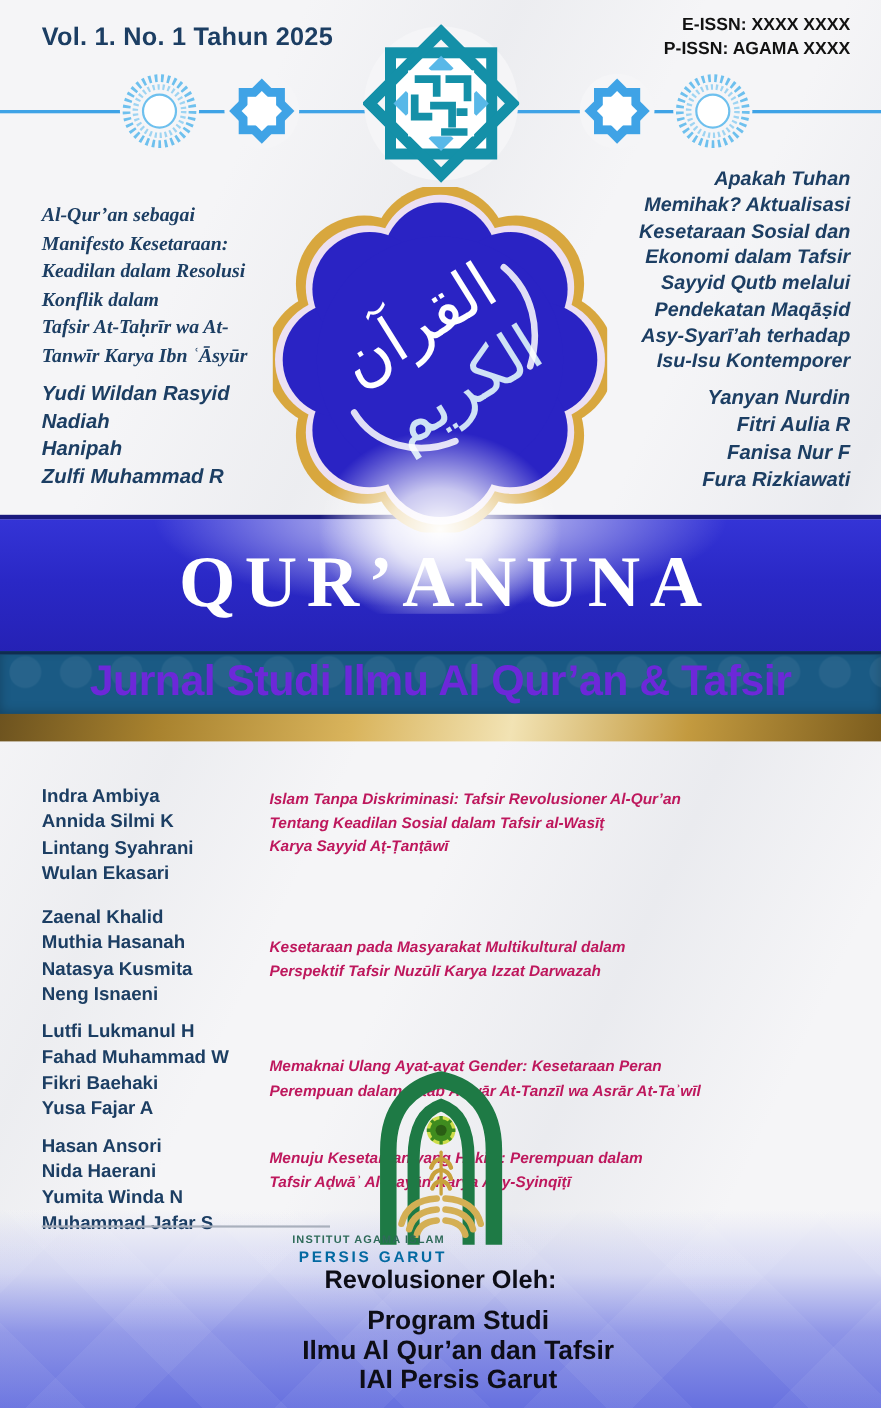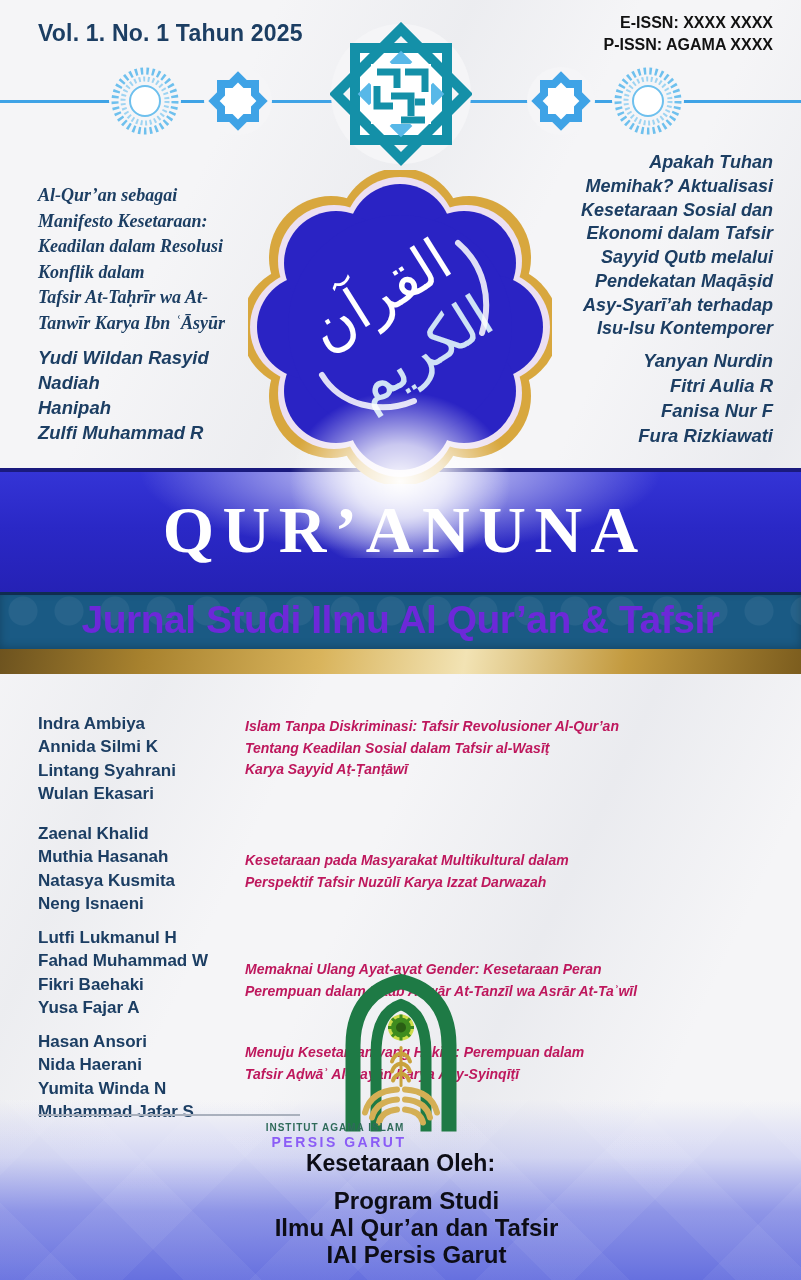--- a/index.html
+++ b/index.html
@@ -62,21 +62,21 @@
   .row1a{top:712px;} .row1t{top:716px;}
   .row2a{top:822px;} .row2t{top:834px;margin-top:16px;}
   .row3a{top:926px;} .row3t{top:932px;margin-top:27px;}
   .row4a{top:1030px;} .row4t{top:1042px;}
   .divider{position:absolute;left:38px;top:1114px;width:262px;height:2px;background:#a9b0bd;z-index:2;}
   
   .logo{position:absolute;left:329px;top:956px;width:145px;height:200px;z-index:6;text-align:center;}
   .logo-text1{position:absolute;left:0;top:1122px;width:670px;z-index:6;text-align:center;
      font-size:10px;font-weight:bold;letter-spacing:1px;color:#2f6b5a;}
   .logo-text2{position:absolute;left:0;top:1134px;width:678px;z-index:6;text-align:center;
-     font-size:14px;font-weight:800;letter-spacing:2.5px;color:#8b5cf6;}
+     font-size:14px;font-weight:800;letter-spacing:2.5px;color:#0369a1;}
   
   .footer-grad{position:absolute;left:0;top:1100px;width:801px;height:180px;z-index:1;
      background:linear-gradient(180deg, rgba(122,130,226,0) 0%, rgba(170,176,238,.45) 32%, rgba(124,132,228,.85) 62%, #6670df 100%);}
   .footer-grad::after{content:"";position:absolute;inset:0;
      background:
        repeating-linear-gradient(45deg, rgba(255,255,255,.05) 0 55px, rgba(255,255,255,0) 55px 130px),
        repeating-linear-gradient(-45deg, rgba(255,255,255,.05) 0 70px, rgba(255,255,255,0) 70px 160px);}
   .pub-label{position:absolute;left:0;top:1150px;width:801px;z-index:6;text-align:center;
      font-size:23px;font-weight:bold;color:#0d0d16;}
   .pub-lines{position:absolute;left:16px;top:1188px;width:801px;z-index:6;text-align:center;
@@ -289,17 +289,17 @@
       <path d="M68,136 C59,137 52,141 50,149" stroke-width="6"></path>
       <path d="M76,116 C92,117 104,124 108,139" stroke-width="6"></path>
       <path d="M76,126 C88,127 98,132 101,144" stroke-width="6"></path>
       <path d="M76,136 C85,137 92,141 94,149" stroke-width="6"></path>
     </g>
   </svg>
   <div class="logo-text1">INSTITUT AGAMA ISLAM</div>
   <div class="logo-text2">PERSIS GARUT</div>
 
   <div class="footer-grad"></div>
-  <div class="pub-label">Kesetaraan Oleh:</div>
+  <div class="pub-label">Revolusioner Oleh:</div>
   <div class="pub-lines">Program Studi
 Ilmu Al Qur’an dan Tafsir
 IAI Persis Garut</div>
 </div>
 
 </body></html>

